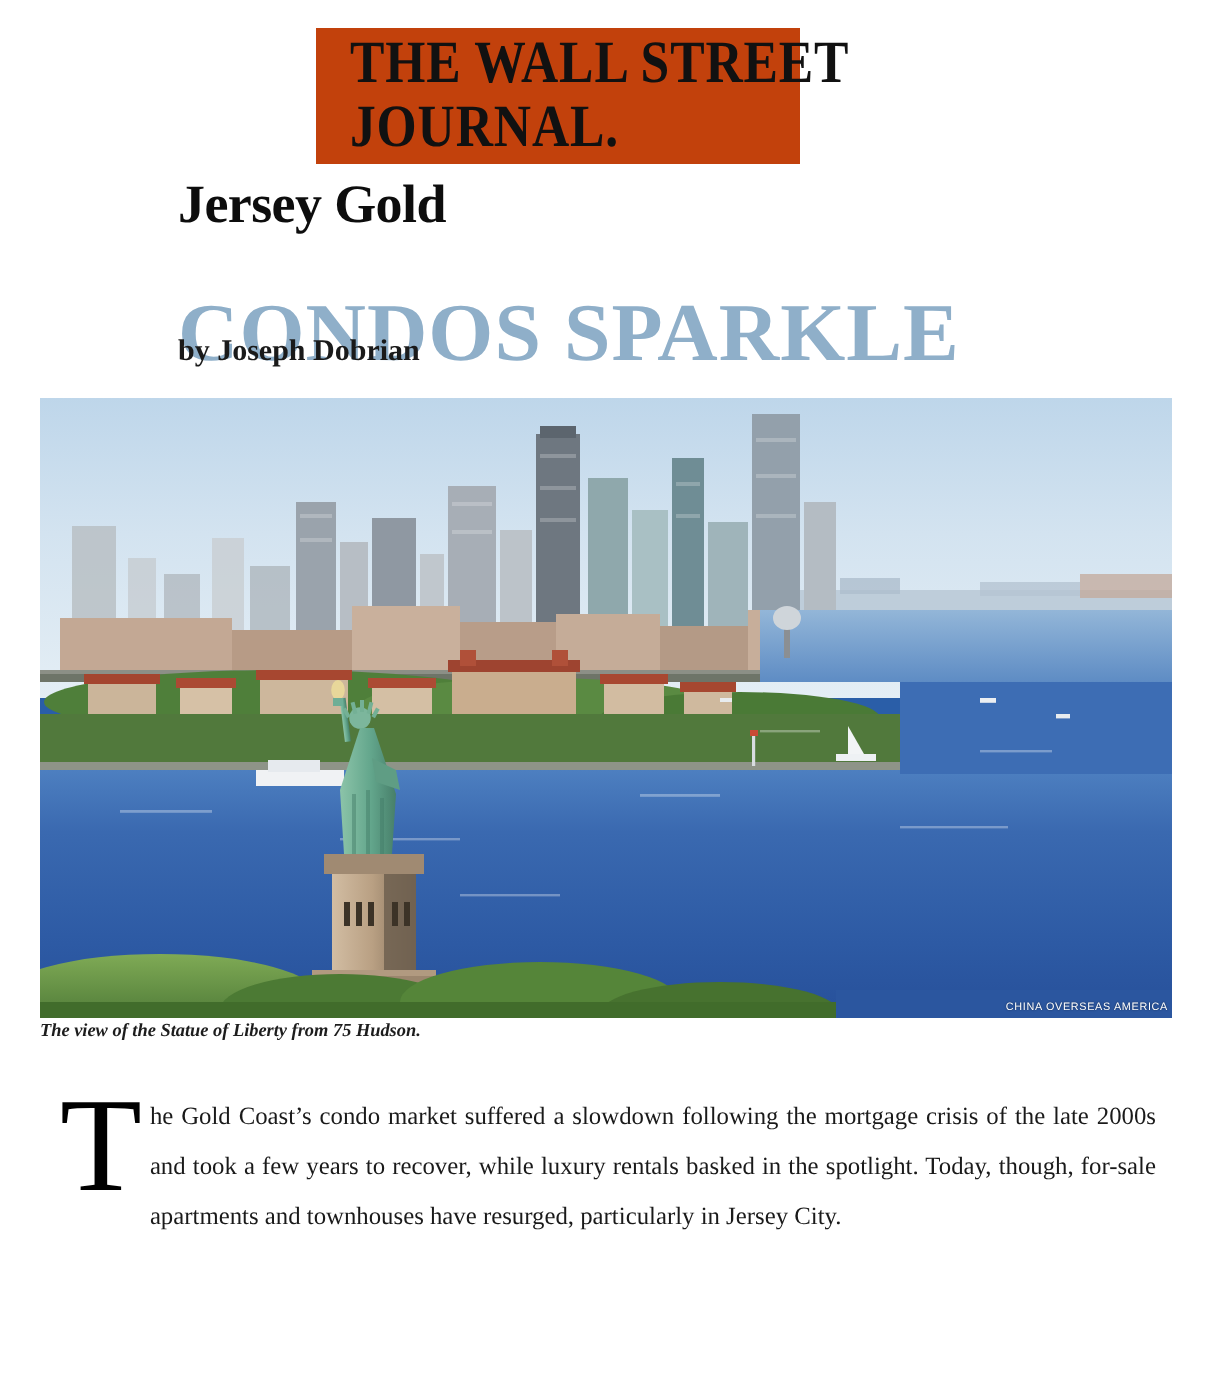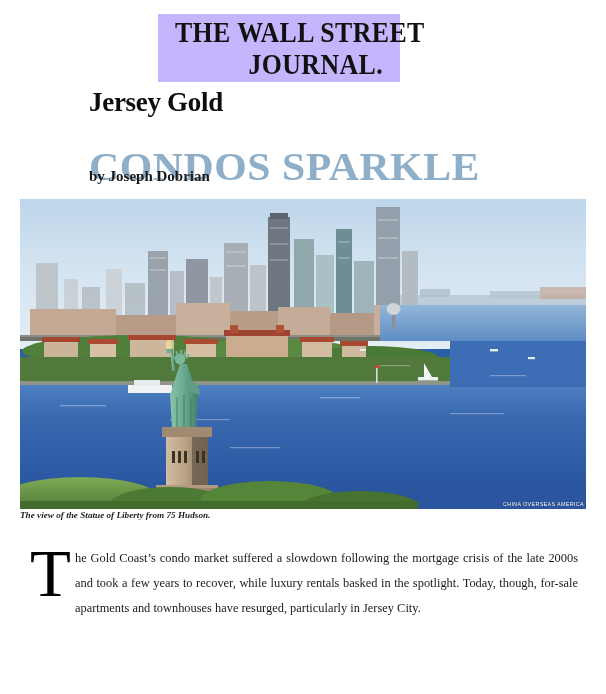--- a/index.html
+++ b/index.html
@@ -16,22 +16,22 @@
     color: #111111;
   }
 
   
   .masthead {
     position: absolute;
     left: 158px;
     top: 14px;
     width: 242px;
     height: 68px;
-    background: #c4b5fd;
-    text-align: right;
+    background: #c2410c;
+    text-align: left;
   }
   .masthead-line1 {
     font-family: "Liberation Serif", serif;
     font-weight: bold;
     font-size: 30px;
     line-height: 32px;
     letter-spacing: 0.5px;
     color: #111111;
     transform: scaleX(0.86);
     transform-origin: center center;

